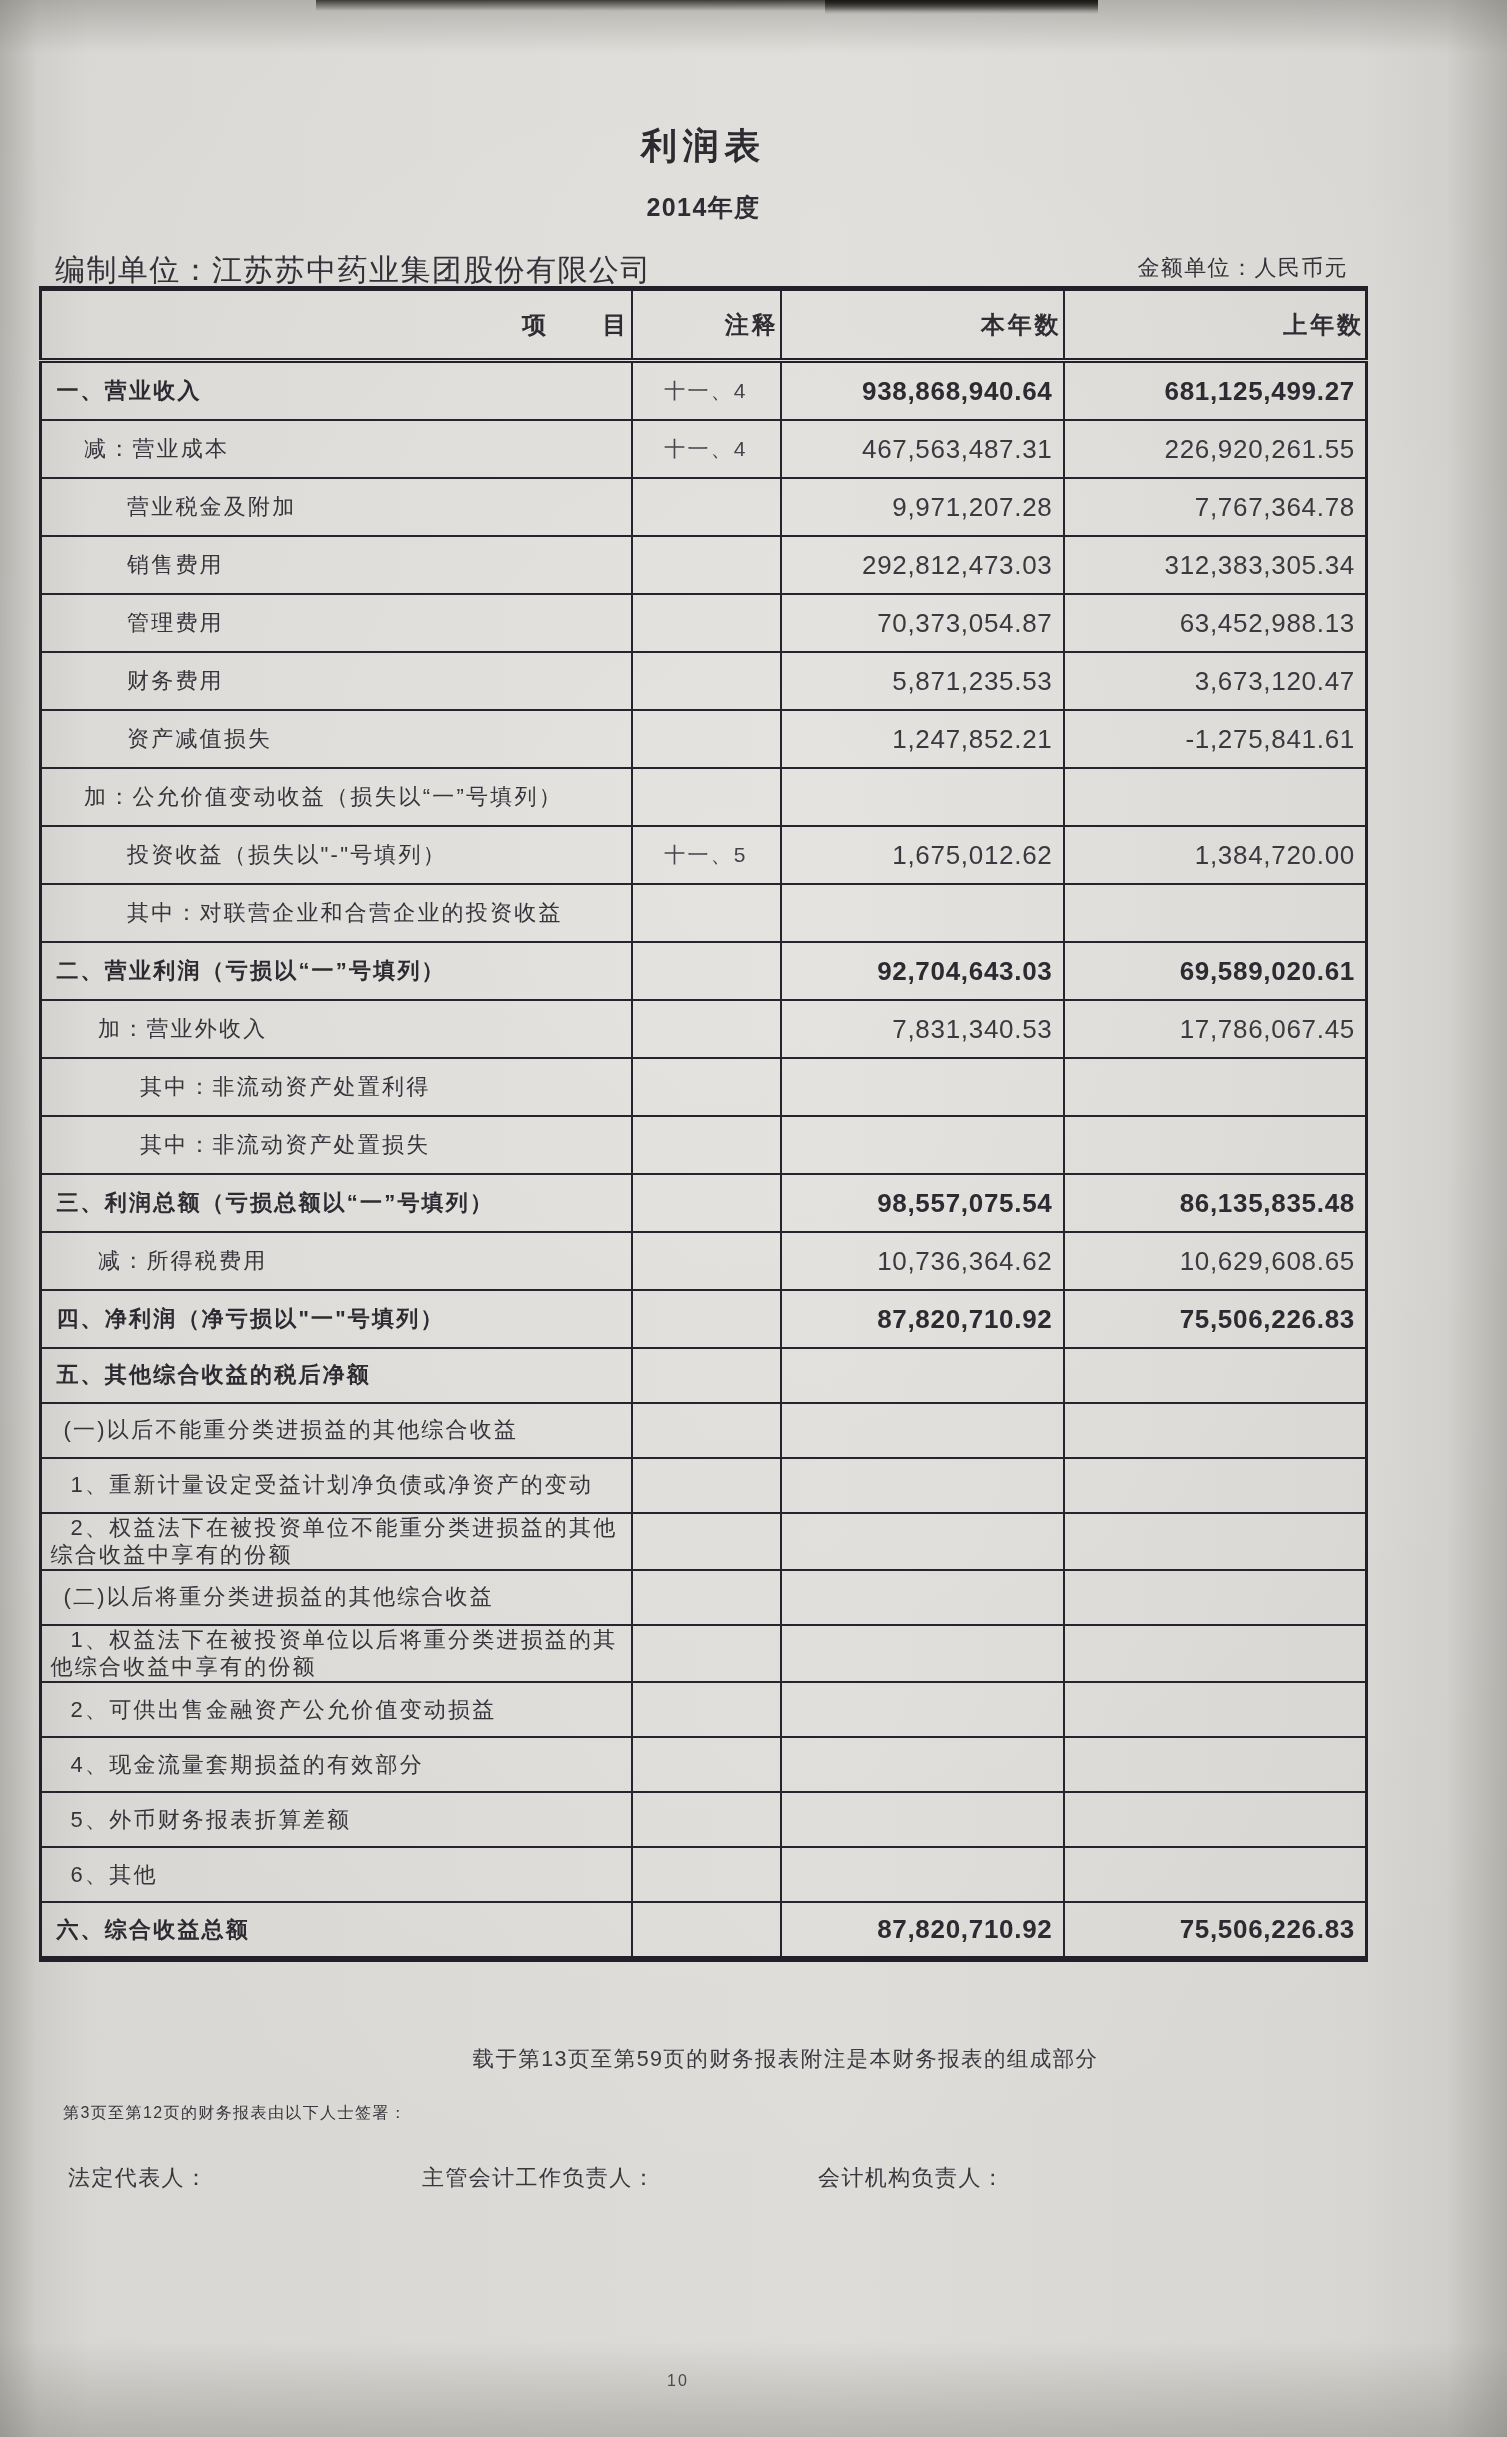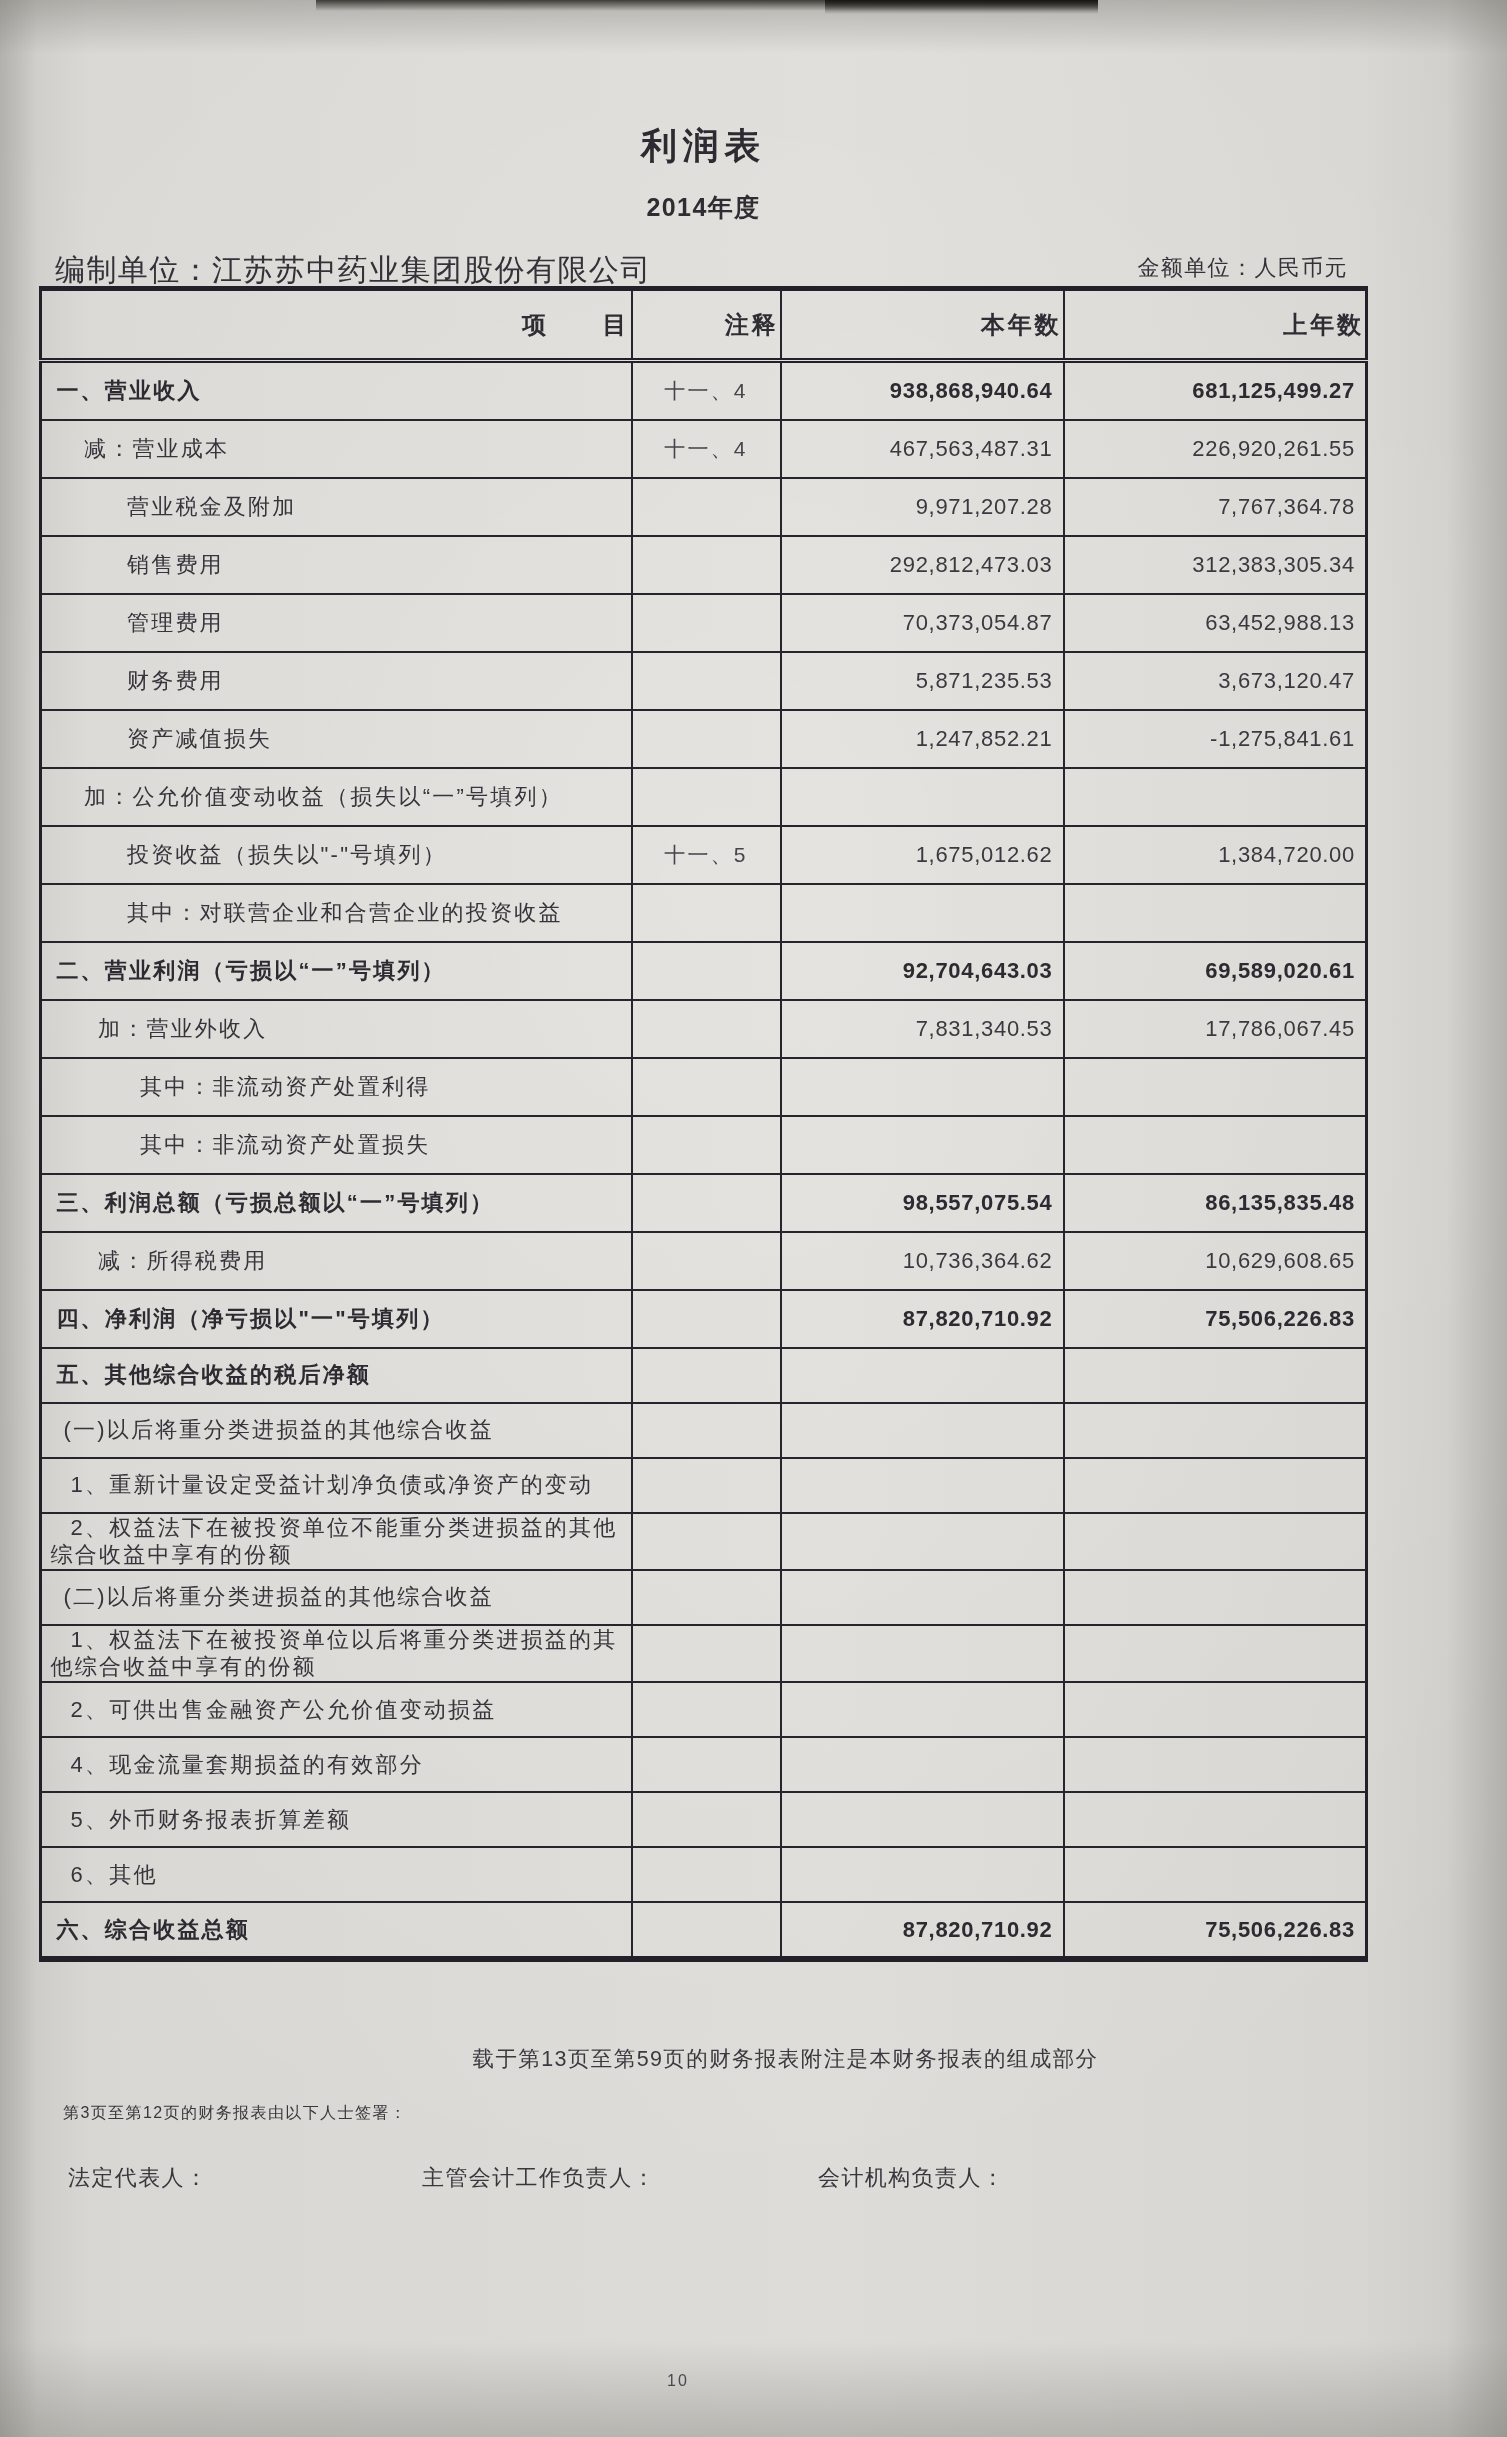--- a/index.html
+++ b/index.html
@@ -50,21 +50,21 @@
   }
   .stmt th,.stmt td{border:2.2px solid #26252d;vertical-align:middle;overflow:hidden;}
   .stmt thead th{
     height:65px;font-size:24px;font-weight:bold;letter-spacing:2.9px;color:#2e2d33;
     border-bottom:5px double #22212a;text-align:right;
   }
   .sec1 td{height:54px;}
   .sec2 td{height:51px;}
   td.c-item{font-size:22px;line-height:26.6px;letter-spacing:2.2px;text-align:left;color:#36353b;}
   td.c-note{font-size:21px;letter-spacing:2.2px;text-align:center;color:#45444b;}
-  td.c-val{font-size:22px;letter-spacing:0.7px;text-align:right;padding-right:10px;color:#3a393f;}
+  td.c-val{font-size:26px;letter-spacing:0.7px;text-align:right;padding-right:10px;color:#3a393f;}
   tr.bold td.c-item, tr.bold td.c-val{font-weight:bold;color:#2c2b31;}
   .lv1{padding-left:14.4px;}
   .lv2{padding-left:42px;margin-left:21px;}
   .lv3{padding-left:56px;}
   .lv4{padding-left:85px;}
   .lv5{padding-left:98px;}
   .lv6{padding-left:21.5px;}
   .lv7{padding-left:8.6px;text-indent:20px;border-radius:16px;}
 
   .footnote{
@@ -211,21 +211,21 @@
           <td class="c-val">87,820,710.92</td>
           <td class="c-val">75,506,226.83</td>
         </tr>
         <tr class="sec2 bold">
           <td class="c-item lv1">五、其他综合收益的税后净额</td>
           <td class="c-note"></td>
           <td class="c-val"></td>
           <td class="c-val"></td>
         </tr>
         <tr class="sec2">
-          <td class="c-item lv6">(一)以后将重分类进损益的其他综合收益</td>
+          <td class="c-item lv6">(一)以后不能重分类进损益的其他综合收益</td>
           <td class="c-note"></td>
           <td class="c-val"></td>
           <td class="c-val"></td>
         </tr>
         <tr class="sec2">
           <td class="c-item lv7">1、重新计量设定受益计划净负债或净资产的变动</td>
           <td class="c-note"></td>
           <td class="c-val"></td>
           <td class="c-val"></td>
         </tr>

